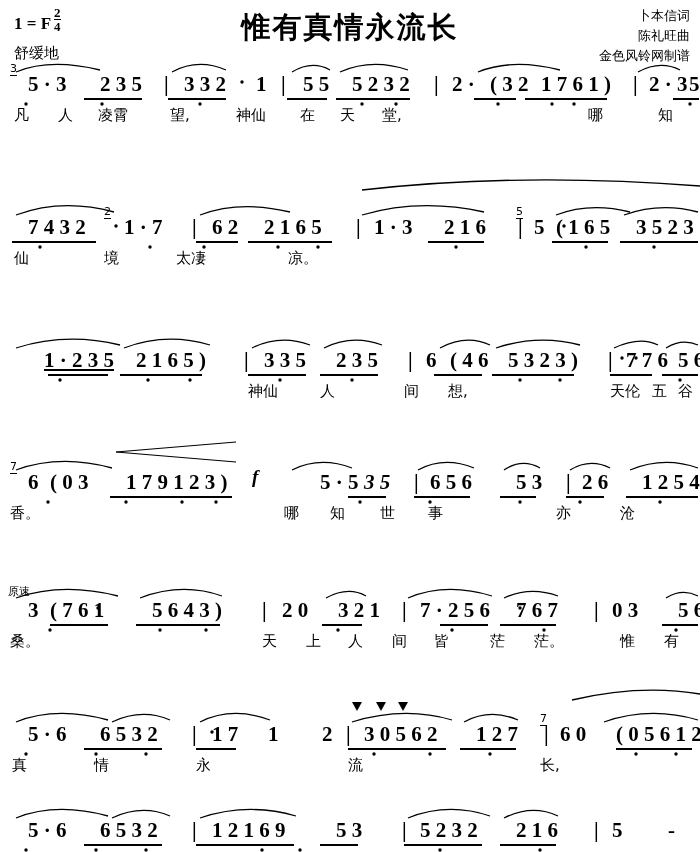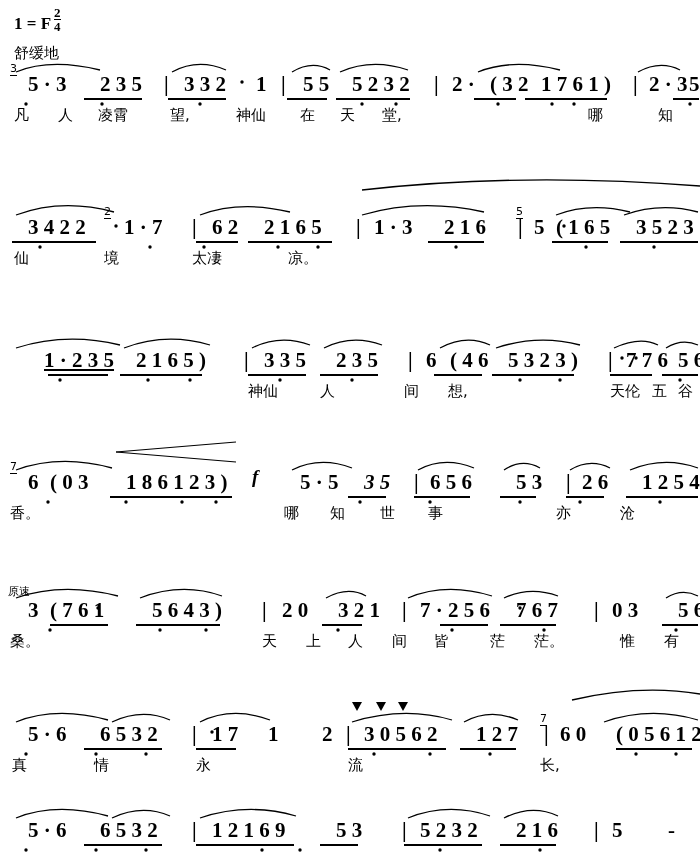--- a/index.html
+++ b/index.html
@@ -88,20 +88,26 @@
 </style>
 </head>
 <body>
 
 <div class="sheet">
 
   <div class="hdr-key">
     <span>1 = F</span><span class="frac"><span class="num">2</span><span class="den">4</span></span>
   </div>
   <div class="tempo">舒缓地</div>
+  <div class="title">惟有真情永流长</div>
+  <div class="credits">
+    <div>卜本信词</div>
+    <div>陈礼旺曲</div>
+    <div>金色风铃网制谱</div>
+  </div>
 
   <div class="row" style="top:72px;">
     <div class="mark" style="left:10px; top:-10px;"><span class="u">3</span></div>
     <div class="notes">
       <span class="seg" style="left:12px;">5 · 3</span>
       <span class="seg" style="left:84px;">2 3 5</span>
       <span class="seg" style="left:148px;">|</span>
       <span class="seg" style="left:168px;">3 3 2</span>
       <span class="seg" style="left:240px;">1</span>
       <span class="seg" style="left:265px;">|</span>
@@ -131,37 +137,37 @@
     <div class="beam" style="left:168px; top:26px; width:58px;"></div>
     <div class="beam" style="left:287px; top:26px; width:40px;"></div>
     <div class="beam" style="left:336px; top:26px; width:74px;"></div>
     <div class="beam" style="left:474px; top:26px; width:42px;"></div>
     <div class="beam" style="left:525px; top:26px; width:82px;"></div>
     <div class="beam" style="left:673px; top:26px; width:26px;"></div>
   </div>
 
   <div class="row" style="top:215px;">
     <div class="notes">
-      <span class="seg" style="left:12px;">3 4 2 2</span>
+      <span class="seg" style="left:12px;">7 4 3 2</span>
       <span class="seg" style="left:108px;">1 · 7</span>
       <span class="seg" style="left:176px;">|</span>
       <span class="seg" style="left:196px;">6 2</span>
       <span class="seg" style="left:248px;">2 1 6 5</span>
       <span class="seg" style="left:340px;">|</span>
       <span class="seg" style="left:358px;">1 · 3</span>
       <span class="seg" style="left:428px;">2 1 6</span>
       <span class="seg" style="left:502px;">|</span>
       <span class="seg" style="left:518px;">5</span>
       <span class="seg" style="left:540px;">( 1 6 5</span>
       <span class="seg" style="left:620px;text-align:center;">3 5 2 3</span>
     </div>
     <div class="lyrics">
       <span class="ly" style="left:14px;">仙</span>
       <span class="ly" style="left:104px;">境</span>
-      <span class="ly" style="left:192px;">太凄</span>
+      <span class="ly" style="left:176px;">太凄</span>
       <span class="ly" style="left:288px;">凉。</span>
     </div>
     <div class="mark" style="left:104px; top:-10px;"><span class="u">2</span></div>
     <div class="mark" style="left:516px; top:-10px;"><span class="u">5</span></div>
     <div class="beam" style="left:12px; top:26px; width:84px;"></div>
     <div class="beam" style="left:196px; top:26px; width:42px;"></div>
     <div class="beam" style="left:248px; top:26px; width:84px;"></div>
     <div class="beam" style="left:428px; top:26px; width:56px;"></div>
     <div class="beam" style="left:552px; top:26px; width:56px;"></div>
     <div class="beam" style="left:620px; top:26px; width:78px;"></div>
@@ -198,22 +204,22 @@
     <div class="beam" style="left:434px; top:26px; width:48px;"></div>
     <div class="beam" style="left:492px; top:26px; width:82px;"></div>
     <div class="beam" style="left:610px; top:26px; width:42px;"></div>
     <div class="beam" style="left:662px; top:26px; width:36px;"></div>
   </div>
 
   <div class="row" style="top:470px;">
     <div class="notes">
       <span class="seg" style="left:12px;">6</span>
       <span class="seg" style="left:34px;">( 0 3</span>
-      <span class="seg" style="left:110px;">1 8 6 1 2 3 )</span>
-      <span class="seg" style="left:284px;text-align:center;">5 · 5</span>
+      <span class="seg" style="left:110px;">1 7 9 1 2 3 )</span>
+      <span class="seg" style="left:304px;text-align:center;">5 · 5</span>
       <span class="seg" style="left:348px;font-style:italic;">3 5</span>
       <span class="seg" style="left:398px;">|</span>
       <span class="seg" style="left:414px;">6 5 6</span>
       <span class="seg" style="left:500px;">5 3</span>
       <span class="seg" style="left:550px;">|</span>
       <span class="seg" style="left:566px;">2 6</span>
       <span class="seg" style="left:626px;">1 2 5 4</span>
     </div>
     <div class="lyrics">
       <span class="ly" style="left:10px;">香。</span>

